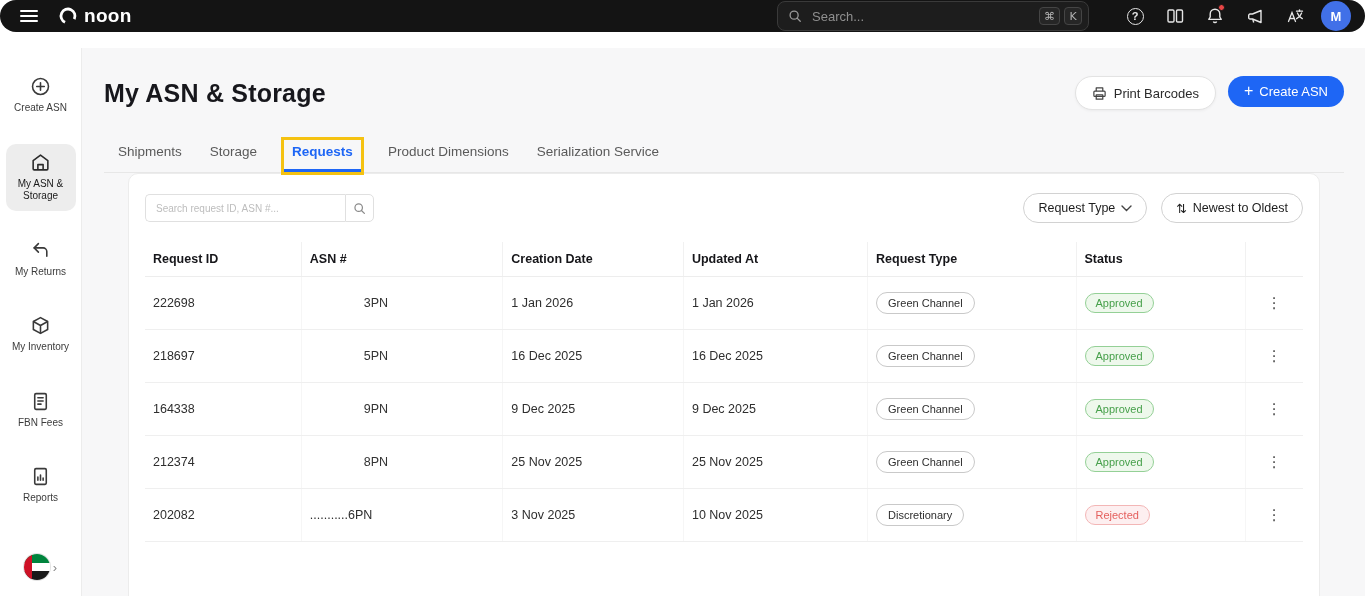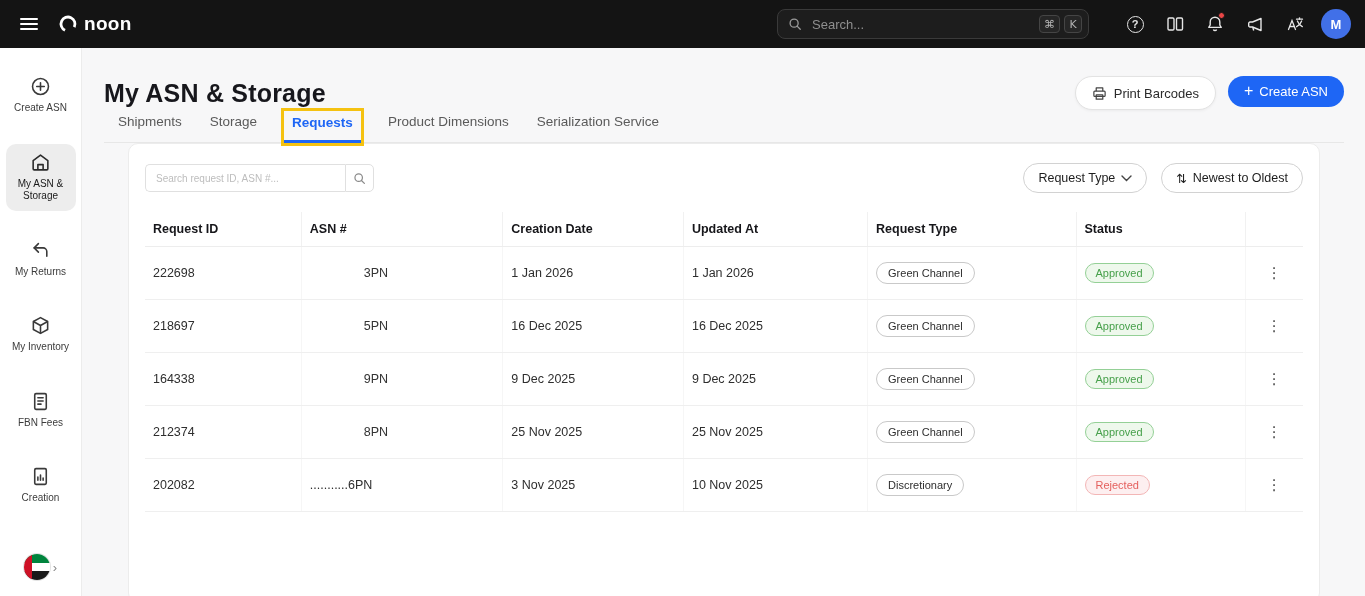--- a/index.html
+++ b/index.html
@@ -6,23 +6,23 @@
   html, body { margin: 0; padding: 0; }
   body {
     width: 1365px; height: 596px; overflow: hidden;
     background: #ffffff;
     font-family: "Liberation Sans", sans-serif;
     position: relative;
   }
 
   
   .topbar {
-    position: absolute; top: 0; left: 0; right: 0; height: 48px;
+    position: absolute; top: 0; left: 0; right: 0; height: 32px;
     background: #141414; display: flex; align-items: center;
-    padding: 0 14px; gap: 14px; z-index: 10;
+    padding: 0 14px; gap: 14px; z-index: 10; border-radius: 23px;
   }
   .hamburger { background: none; border: none; padding: 6px; cursor: pointer; display: flex; }
   .logo { display: flex; align-items: center; gap: 6px; cursor: pointer; }
   .logo-text { color: #fff; font-weight: 700; font-size: 19px; letter-spacing: .3px; }
 
   .tb-search {
     margin-left: auto; width: 312px; height: 30px;
     background: #1d1d1d; border: 1px solid #3a3a3a; border-radius: 8px;
     display: flex; align-items: center; gap: 8px; padding: 0 6px 0 10px;
   }
@@ -97,22 +97,22 @@
     font-family: "Liberation Sans", sans-serif;
   }
   .btn-primary {
     height: 31px; padding: 0 16px; border-radius: 17px; border: none;
     background: #1e66f5; color: #fff; display: flex; align-items: center; gap: 6px;
     font-size: 13px; cursor: pointer; font-family: "Liberation Sans", sans-serif;
   }
   .btn-primary .plus { font-size: 16px; margin-top: -1px; }
 
   .tabs {
-    display: flex; gap: 26px; padding-left: 13px;
-    border-bottom: 1px solid #e7e7e7; align-items: center;
+    display: flex; gap: 26px; margin-top: 30px; padding-left: 13px;
+    border-bottom: 1px solid #e7e7e7; align-items: flex-start;
   }
   .tab { font-size: 13.5px; color: #5a5a5a; font-weight: 500; padding: 4px 1px 13px; cursor: pointer; white-space: nowrap; }
   .tab.active {
     color: #1e66f5; font-weight: 700;
     border-bottom: 3px solid #1e66f5; margin-bottom: -1px; padding: 4px 8px 10px;
   }
   .tab.highlighted { outline: 3px solid #f5c211; }
 
   .card {
     margin: 0 24px; background: #fff; border: 1px solid #ececec;
@@ -283,21 +283,21 @@
     </svg>
     <span>FBN Fees</span>
   </div>
   <div class="side-item">
     <svg width="21" height="21" viewBox="0 0 20 20">
       <g fill="none" stroke-width="1.5" stroke="#3a3a3a" stroke-linecap="round">
         <rect x="4.5" y="2.5" width="11" height="15" rx="1.2"></rect>
         <path d="M7.5 13.5v-3M10 13.5v-5M12.5 13.5v-2"></path>
       </g>
     </svg>
-    <span>Creation</span>
+    <span>Reports</span>
   </div>
 
   <div class="flag-wrap">
     <span class="flag">
       <span class="stripes"></span>
         <span class="hoist"></span>
     </span>
     <span class="flag-chevron">›</span>
   </div>
 </aside>

